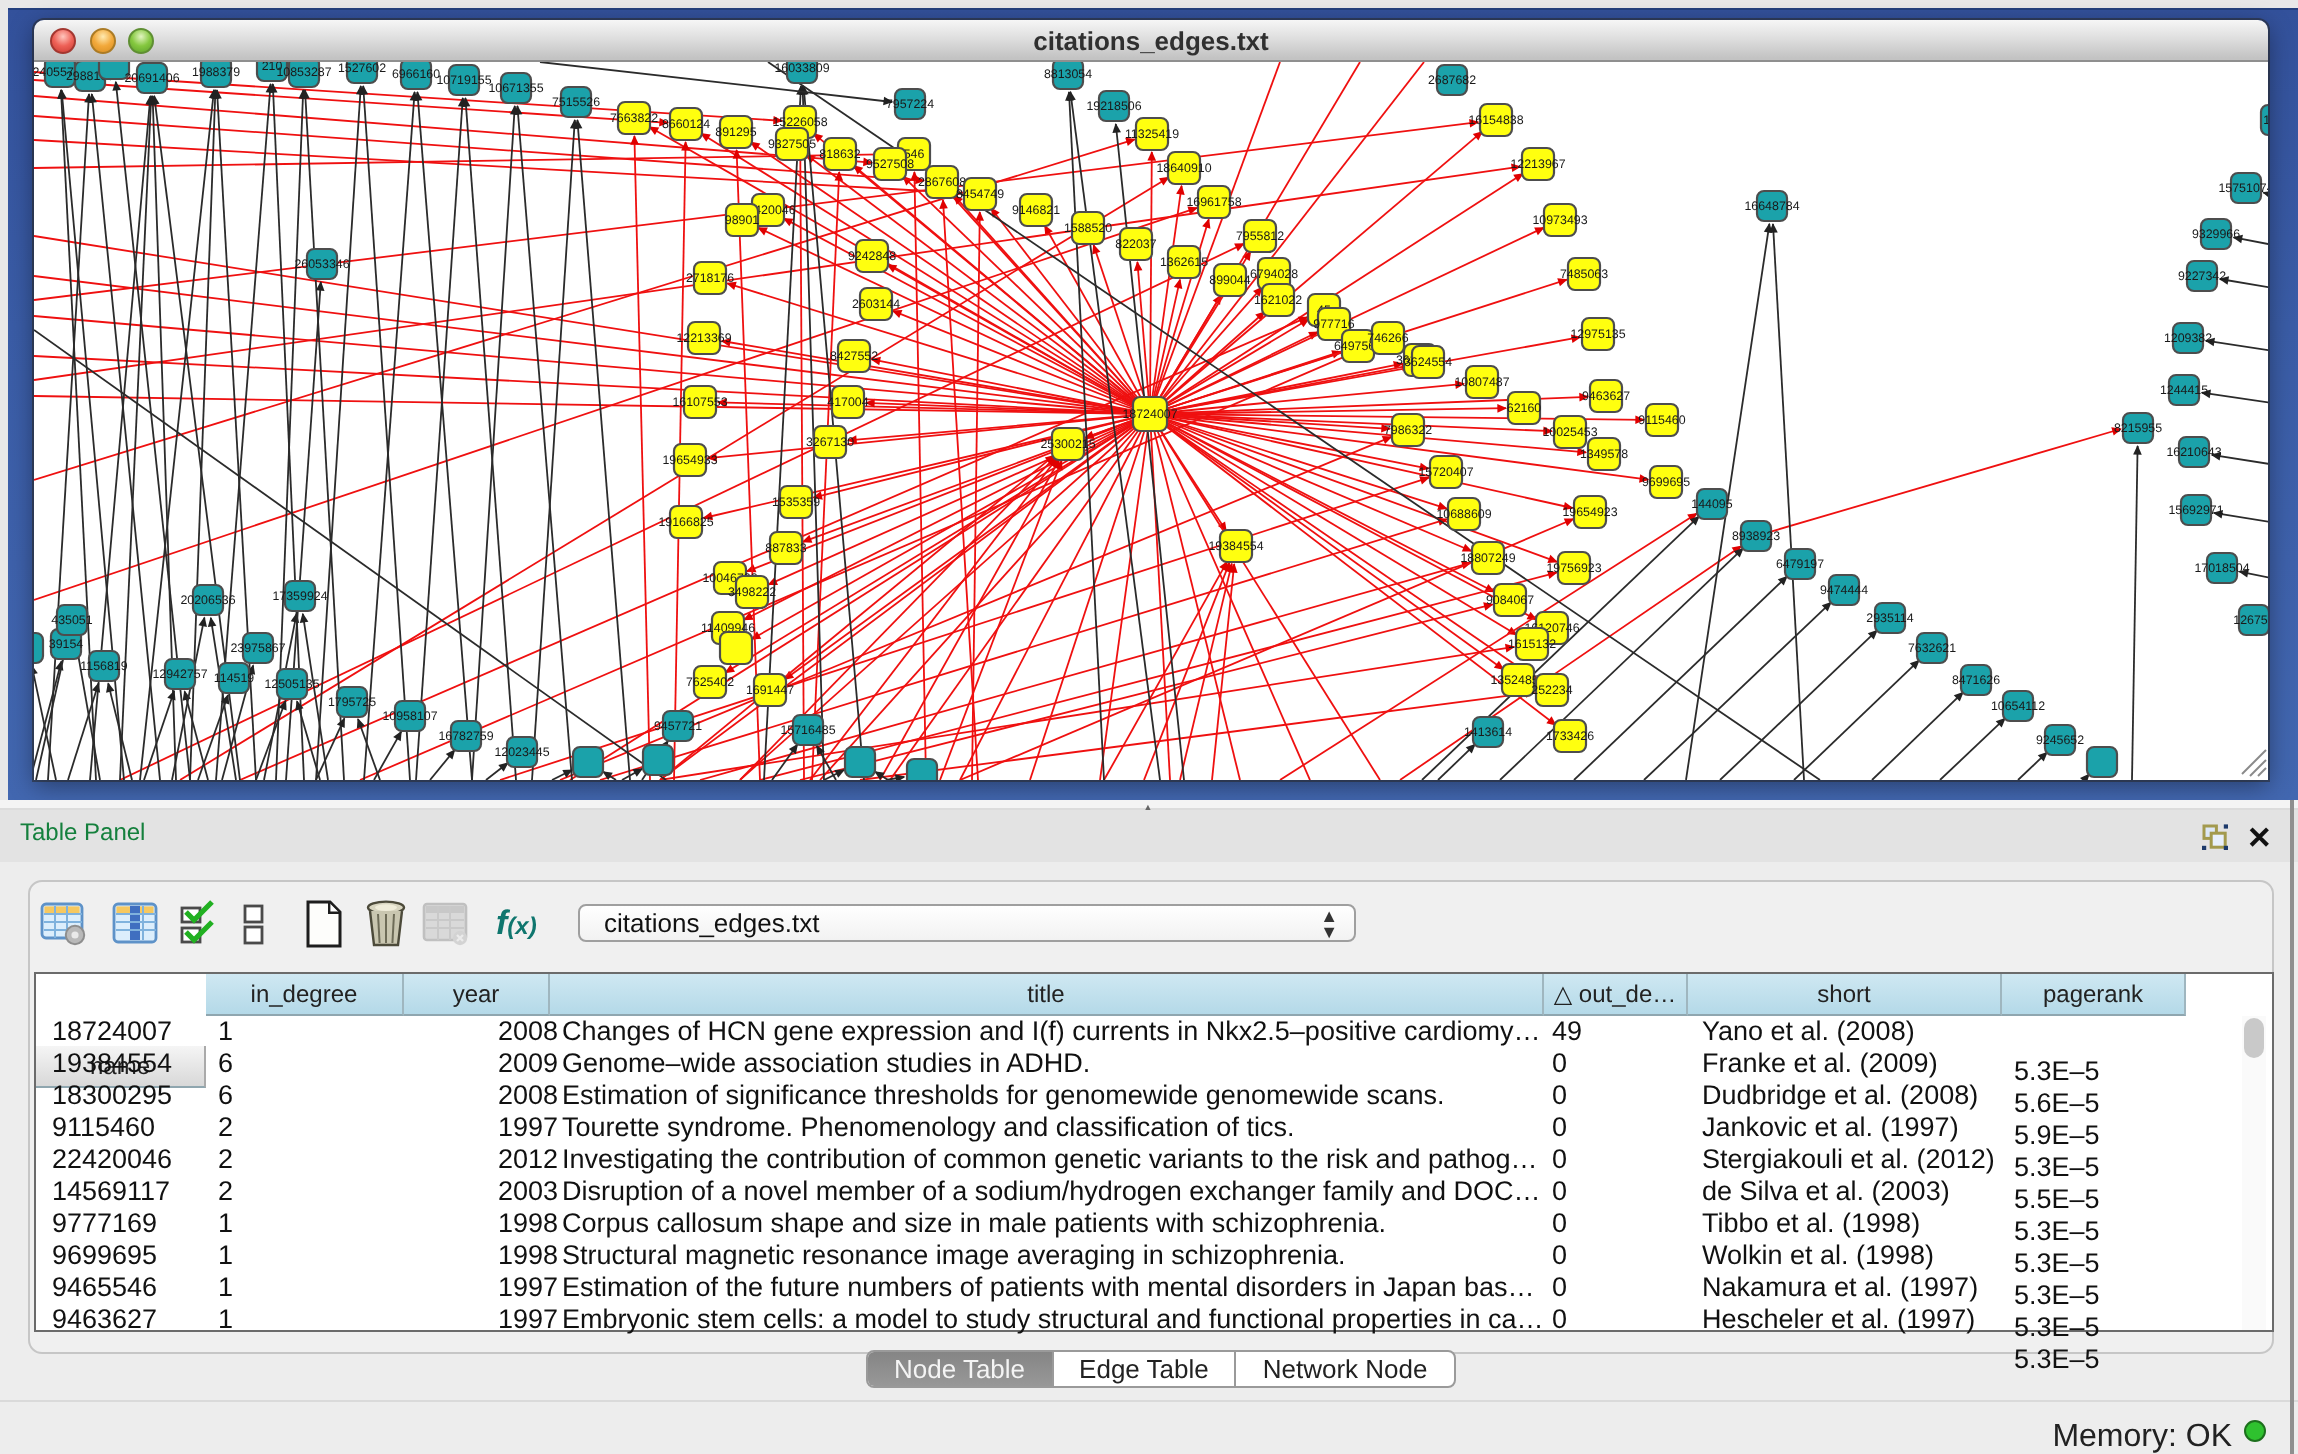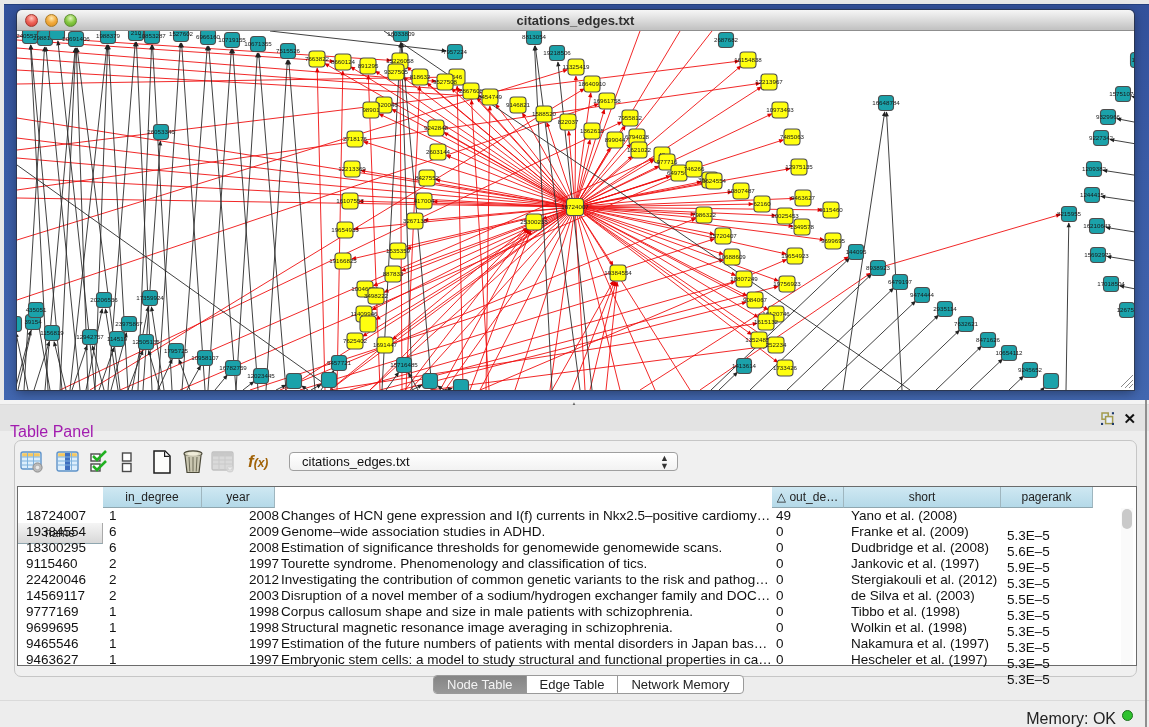--- a/index.html
+++ b/index.html
@@ -9,21 +9,21 @@
 #win { position:absolute; left:17px; top:10px; width:1117px; height:380px;
   border-radius:5px 5px 0 0; box-shadow:0 0 0 1px rgba(40,40,40,0.55), 0 3px 12px rgba(0,0,0,0.4); }
 #titlebar { position:absolute; left:0; top:0; width:1117px; height:21px; border-radius:5px 5px 0 0;
   background:linear-gradient(#f6f6f6, #dcdcdc 50%, #c3c3c3 95%); border-bottom:1px solid #8f8f8f; }
 #title { position:absolute; left:0; right:0; top:3px; text-align:center; font-size:13px; font-weight:bold; color:#303030; }
 .tl { position:absolute; top:4px; width:13px; height:13px; border-radius:50%; }
 #canvas { position:absolute; left:0; top:21px; width:1117px; height:359px; background:#fff; }
 #tpanel { position:absolute; left:0; top:400px; width:1149px; height:327px; background:#ededed; }
 #splitter { position:absolute; left:0; top:0; width:1149px; height:5px; background:#f4f4f4; border-bottom:1px solid #dcdcdc; }
 #phead { position:absolute; left:0; top:5px; width:1149px; height:26px; background:#e3e3e3; }
-#phead .t { position:absolute; left:10px; top:18px; font-size:16px; color:#a21caf; }
+#phead .t { position:absolute; left:10px; top:4px; font-size:12px; color:#15803d; }
 #pclose { position:absolute; right:13px; top:5px; font-size:15px; font-weight:bold; color:#111; }
 #pfloat { position:absolute; right:35px; top:7px; width:13px; height:13px; }
 #container { position:absolute; left:14px; top:40px; width:1123px; height:237px; background:#f0f0f0;
   border:1px solid #c6c6c6; border-radius:7px; }
 .tbi { position:absolute; top:50px; }
 #dropdown { position:absolute; left:289px; top:52px; width:389px; height:19px; background:linear-gradient(#ffffff,#f2f2f2);
   border:1px solid #9f9f9f; border-radius:4px; font-size:13px; color:#111; line-height:17px; padding-left:12px; }
 #ddarrow { position:absolute; right:8px; top:1px; font-size:9px; color:#333; line-height:8px; }
 #table { position:absolute; left:17px; top:86px; width:1120px; height:180px; background:#fff;
   border:1px solid #6b6b6b; }
@@ -642,28 +642,29 @@
  <rect x="2" y="3" width="19" height="3.5" fill="#a9a9a9"></rect>
  <g stroke="#ababab" stroke-width="1">
           <line x1="2" y1="10" x2="21" y2="10"></line>
           <line x1="2" y1="14" x2="21" y2="14"></line>
           <line x1="8" y1="3" x2="8" y2="20"></line>
           <line x1="14" y1="3" x2="14" y2="20"></line>
         </g>
  <circle cx="19" cy="19" r="3.6" fill="#bdbdbd"></circle>
         <path d="M17.5 17.5 L20.5 20.5 M20.5 17.5 L17.5 20.5" stroke="#e7e7e7" stroke-width="1.2"></path>
 </svg>
-<div class="tbi" style="left:248px;top:52px;font-size:17px;font-style:italic;font-weight:bold;color:#a16207">f<span style="font-size:12px">(x)</span></div>
+<div class="tbi" style="left:248px;top:52px;font-size:17px;font-style:italic;font-weight:bold;color:#0f766e">f<span style="font-size:12px">(x)</span></div>
 
   <div id="dropdown">citations_edges.txt<div id="ddarrow">▲<br>▼</div></div>
   <div id="table">
     <div id="thead">
       <div class="h0" style="left:0;width:85px">name</div>
       <div style="left:85px;width:99px">in_degree</div>
       <div style="left:184px;width:73px">year</div>
+      <div style="left:257px;width:497px">title</div>
       <div style="left:754px;width:72px">△ out_de…</div>
       <div style="left:826px;width:157px">short</div>
       <div style="left:983px;width:92px">pagerank</div>
     </div>
     <div id="tbody">
 <div class="tr">
             <div class="c0">18724007</div>
             <div class="c1">1</div>
             <div class="c2">2008</div>
             <div class="c3">Changes of HCN gene expression and I(f) currents in Nkx2.5–positive cardiomyocytes</div>
@@ -752,20 +753,20 @@
             <div class="c5">Hescheler et al. (1997)</div>
             <div class="c6">5.3E–5</div>
           </div>
     </div>
     <div id="vscroll"></div>
         <div id="vthumb"></div>
   </div>
   <div id="tabs">
         <div class="sel">Node Table</div>
         <div>Edge Table</div>
-        <div>Network Memory</div>
+        <div>Network Node</div>
       </div>
   <div id="status">
         <div id="mem">Memory: OK</div>
         <div id="memdot"></div>
       </div>
  </div>
  <div id="redge"></div>
 </div>
 </body></html>

